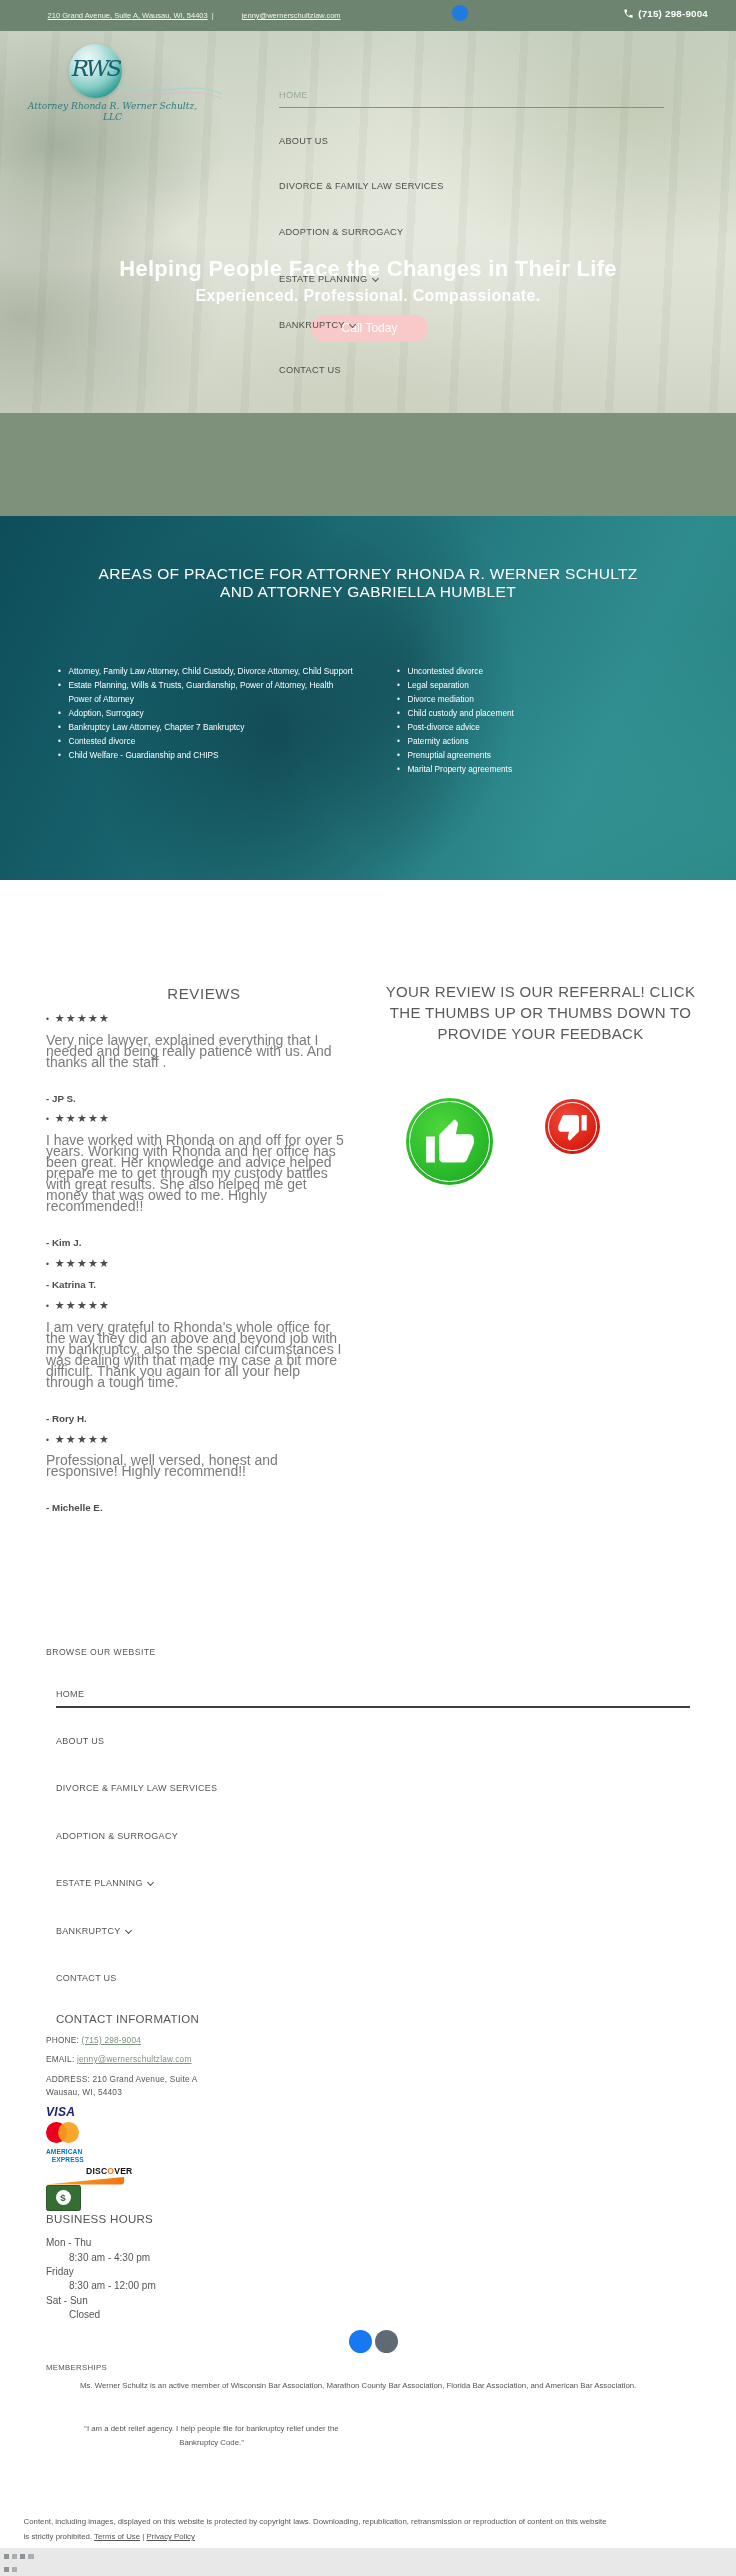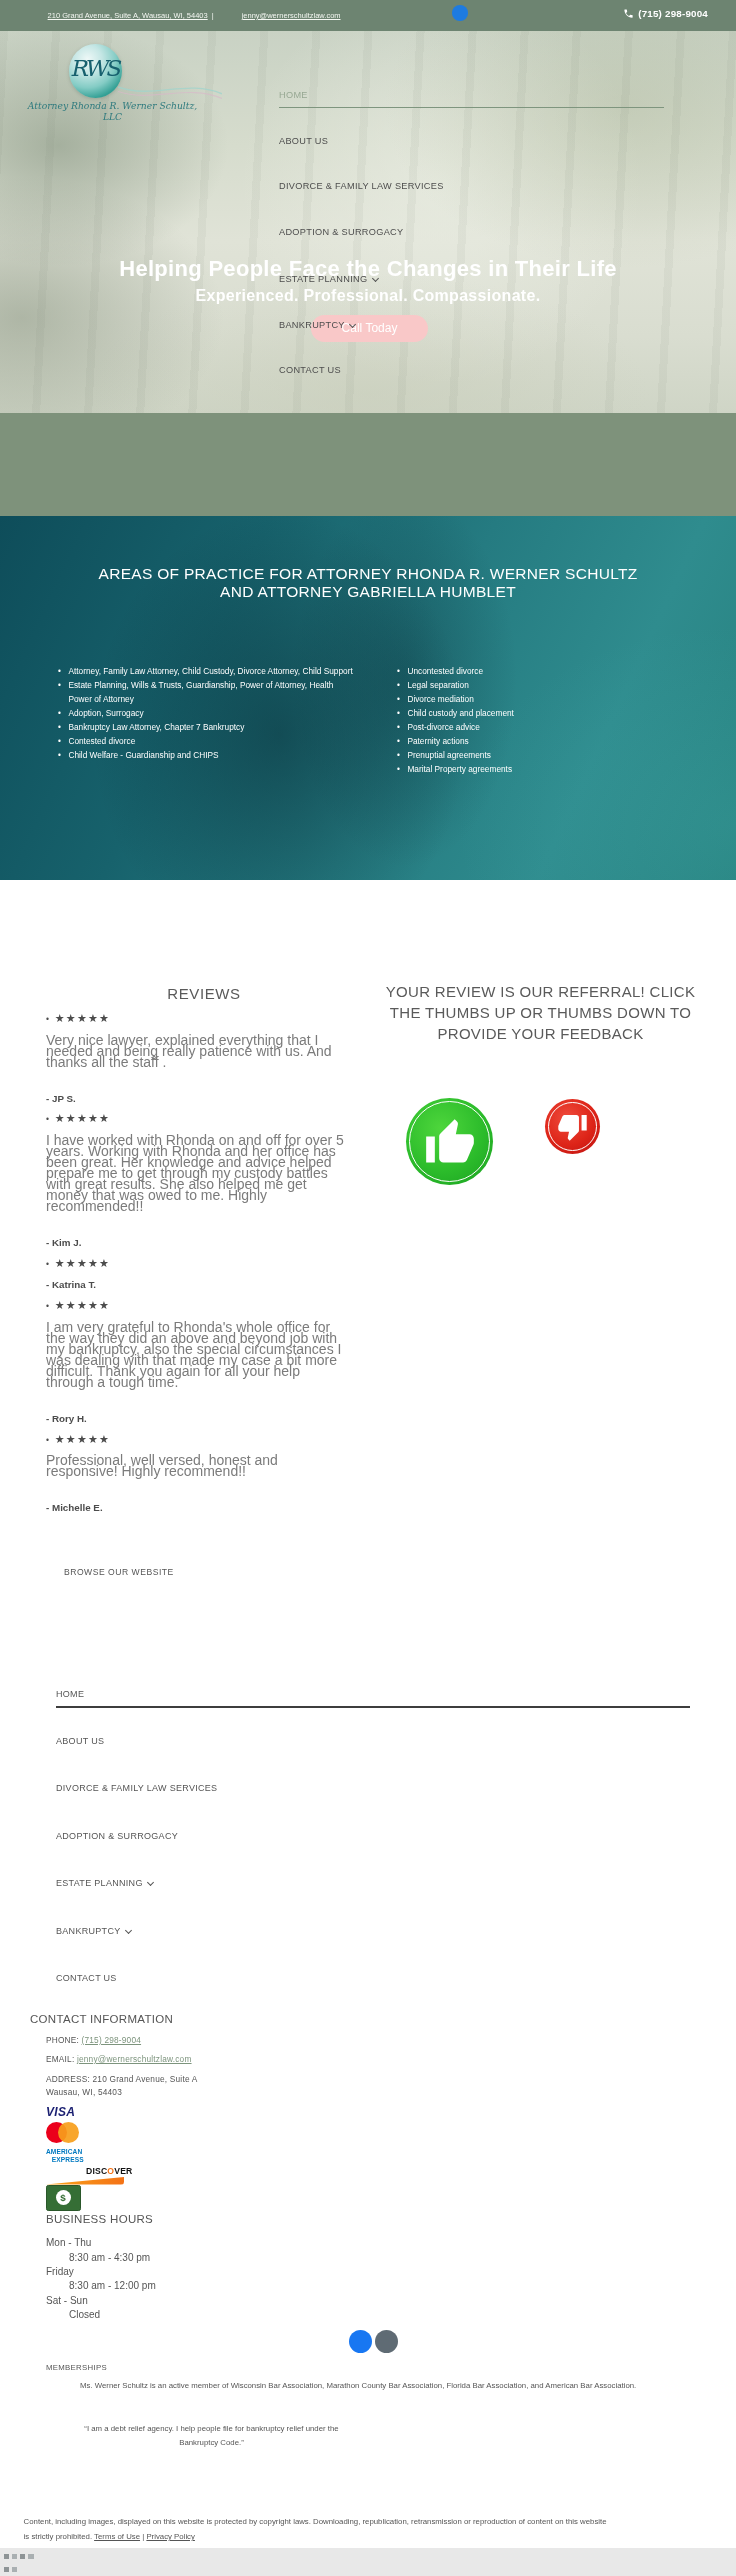--- a/index.html
+++ b/index.html
@@ -79,26 +79,26 @@
   .thumb .ring{position:absolute;inset:2.9px;border:1.7px solid #ffffff;border-radius:50%;}
   .thumb svg{position:absolute;fill:#ffffff;}
   .thumb-up{left:406px;top:1098px;width:87px;height:87px;
     background:radial-gradient(circle at 40% 35%, #4ed63c 0%, #2cbc2b 55%, #189e1f 100%);}
   .thumb-up svg{left:18px;top:19px;width:52px;height:52px;}
   .thumb-down{left:545px;top:1099px;width:55px;height:55px;
     background:radial-gradient(circle at 40% 35%, #ef4b3c 0%, #dd2418 55%, #b80f0f 100%);}
   .thumb-down svg{left:12px;top:11.5px;width:31px;height:31px;transform:rotate(180deg);}
 
   
-  .browse-head{position:absolute;left:46px;top:1567px;font-size:8.6px;letter-spacing:0.5px;color:#555555;margin-left:18px;}
+  .browse-head{position:absolute;left:46px;top:1647px;font-size:8.6px;letter-spacing:0.5px;color:#555555;}
   .bnav{position:absolute;left:56px;font-size:9px;letter-spacing:0.3px;color:#555555;cursor:pointer;}
   .bnav-line{position:absolute;left:56px;top:1706px;width:634px;height:1.7px;background:#3d3d3d;}
 
   
-  .c-head{position:absolute;left:30px;top:2013px;font-size:11.5px;letter-spacing:0.3px;color:#555555;}
+  .c-head{position:absolute;left:56px;top:2013px;font-size:11.5px;letter-spacing:0.3px;color:#555555;}
   .c-row{position:absolute;left:46px;font-size:8.3px;color:#555555;letter-spacing:0.2px;}
   .c-row a{color:#7d947d;text-decoration:underline;}
   .pay{position:absolute;left:46px;}
   .visa{top:2105px;font-size:12px;font-weight:900;font-style:italic;color:#1a1f71;letter-spacing:0.3px;}
   .mc{top:2122px;width:37px;height:22px;}
   .mc .c1,.mc .c2{position:absolute;width:21px;height:21px;border-radius:50%;}
   .mc .c1{left:0;background:#eb001b;}
   .mc .c2{left:12px;background:#f79e1b;opacity:.92;}
   .amex{top:2148px;font-size:6.6px;font-weight:800;line-height:7.5px;color:#0079c1;letter-spacing:0.1px;}
   .discover{top:2166px;font-size:8.6px;font-weight:800;color:#111111;letter-spacing:0.2px;padding-left:40px;}

